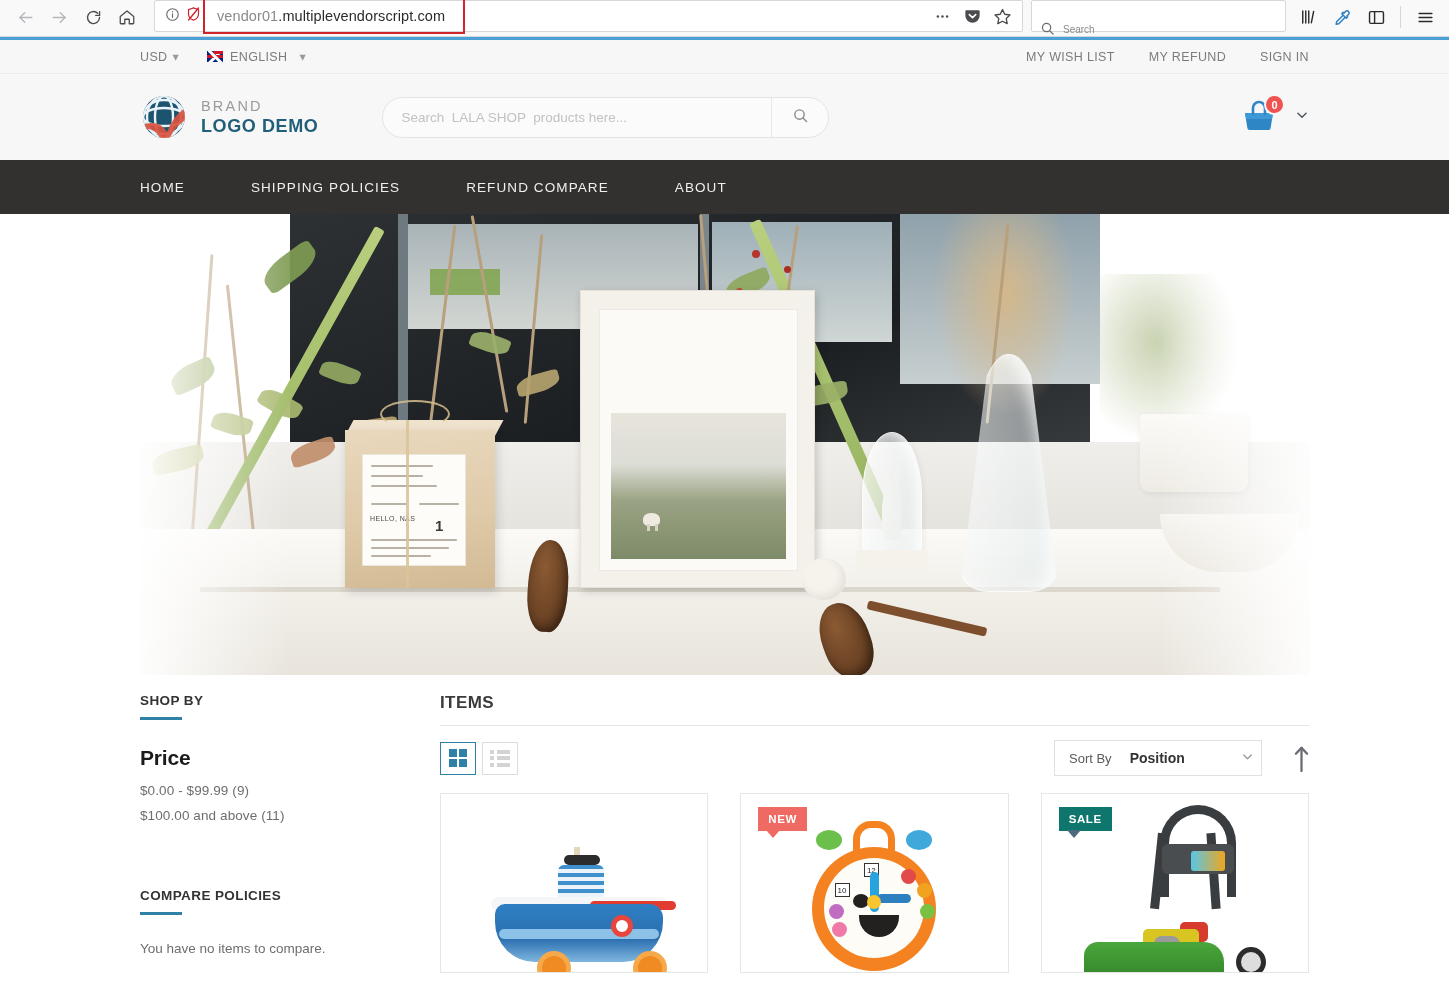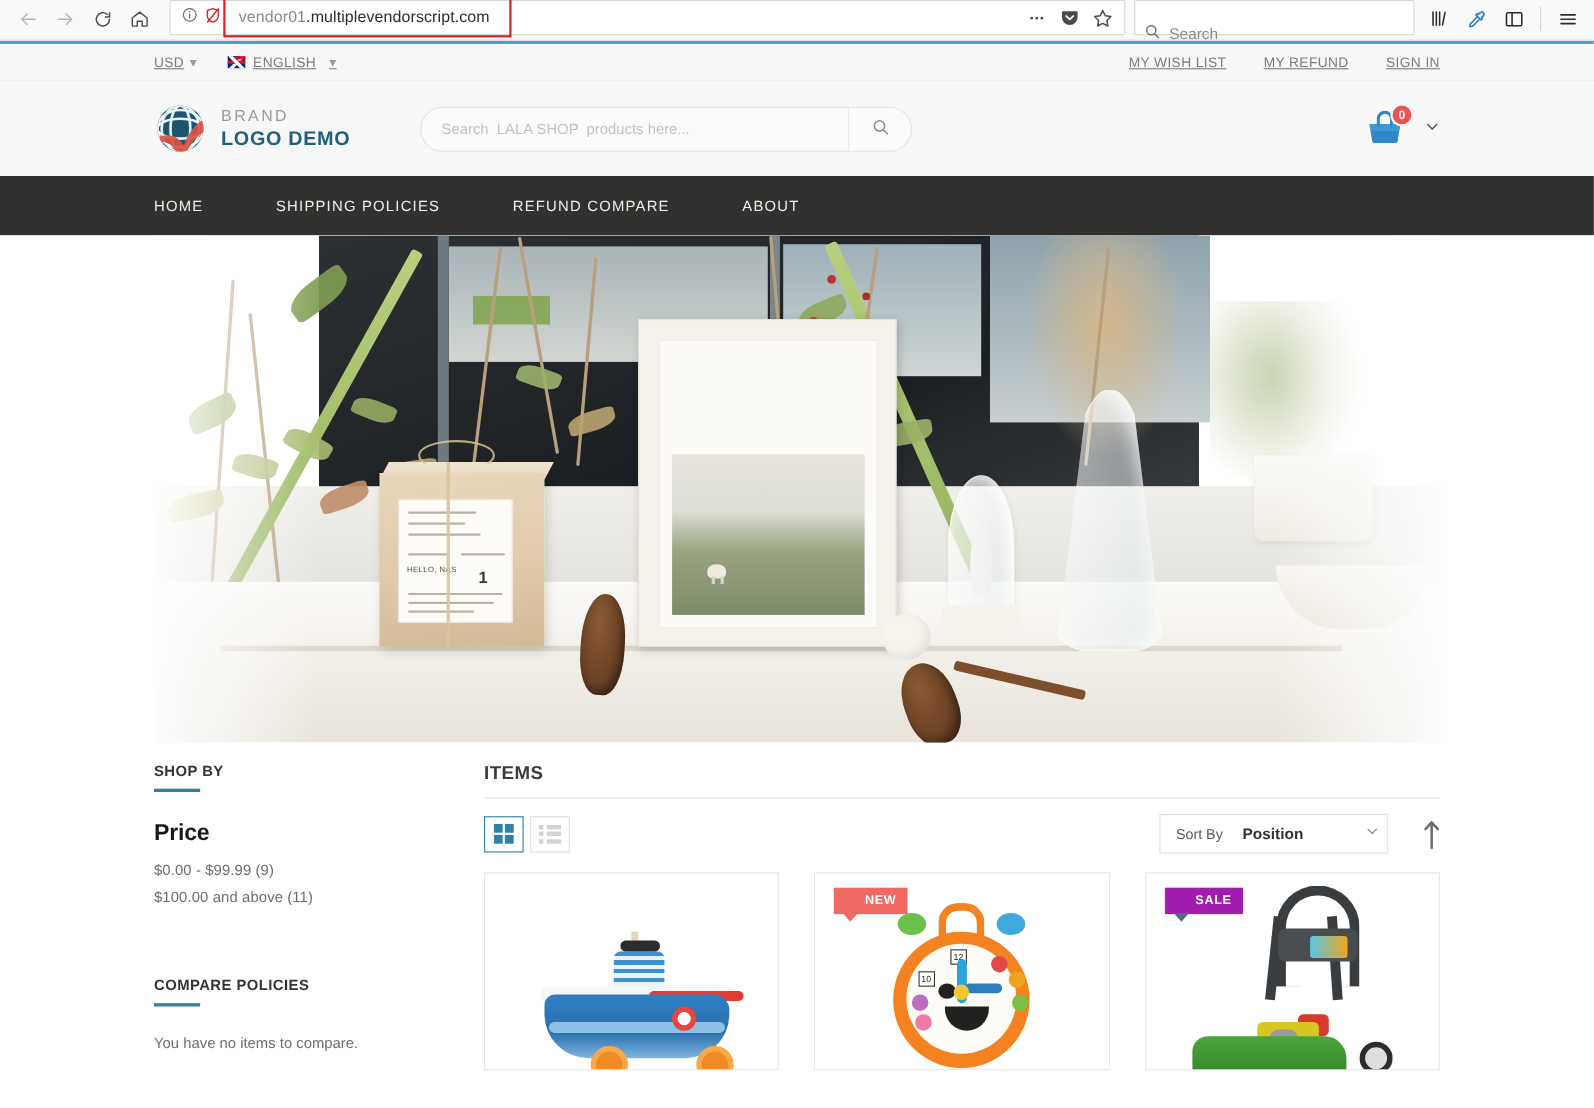--- a/index.html
+++ b/index.html
@@ -67,42 +67,42 @@
   #browser-search {
     flex: 0 0 255px;
     height: 32px;
     background: #ffffff;
     border: 1px solid #d7d7db;
     border-radius: 2px;
     display: flex; align-items: center;
     padding: 0 8px;
     gap: 8px;
   }
-  #browser-search span { font-size: 14px; color: #8a8a8e; margin-top: 27px; }
+  #browser-search span { font-size: 10px; color: #8a8a8e; margin-top: 27px; }
 
   #chrome-tools { display: flex; align-items: center; gap: 2px; margin-left: 6px; }
   #chrome-tools .ub-icon { width: 32px; height: 34px; }
   .vsep { width: 1px; height: 22px; background: #d7d7db; margin: 0 6px; }
 
   #progress-line { height: 3px; background: #4a9fd4; }
 
   
   #utility-bar {
     height: 34px;
     background: #f7f7f7;
     border-bottom: 1px solid #ededed;
     display: flex;
     align-items: center;
     padding: 0 140px;
     font-size: 12.5px;
     color: #777;
   }
   #utility-left { display: flex; align-items: center; gap: 28px; }
   #utility-right { margin-left: auto; display: flex; align-items: center; gap: 34px; }
-  .util-link { color: #7c7c7c; letter-spacing: .35px; white-space: nowrap; text-decoration: underline; }
+  .util-link { color: #7c7c7c; letter-spacing: .35px; white-space: nowrap; }
   .chev { display: inline-block; margin-left: 5px; color: #9a9a9a; }
   #lang-item { display: flex; align-items: center; gap: 7px; }
   .flag {
     width: 16px; height: 11px; display: inline-block; position: relative;
     background: #00247d; overflow: hidden; flex: 0 0 auto;
   }
   .flag::before, .flag::after {
     content: ""; position: absolute; left: 50%; top: -3px;
     width: 2.5px; height: 18px; background: #fff; transform-origin: center;
   }
@@ -382,32 +382,32 @@
     flex: 1 1 0;
     border: 1px solid #e6e6e6;
     height: 180px;
     position: relative;
     background: #fff;
     overflow: hidden;
   }
   .badge {
     position: absolute; left: 17px; top: 13px;
     color: #fff; font-size: 11.5px; font-weight: 700;
-    padding: 6px 10px 6px 28px;
+    padding: 6px 10px 6px 10px;
     letter-spacing: .6px;
     z-index: 3;
   }
   .badge::after {
     content: ""; position: absolute; left: 8px; bottom: -7px;
     border-left: 7px solid transparent;
     border-right: 7px solid transparent;
     border-top: 8px solid currentColor;
   }
   .badge.new { background: #ee6a63; color: #ee6a63; }
-  .badge.sale { background: #a21caf; color: #4c6b7d; }
+  .badge.sale { background: #0f766e; color: #4c6b7d; }
   .badge span { color: #fff; position: relative; z-index: 2; }
 
   .prod-img { position: absolute; left: 0; right: 0; bottom: 0; top: 0; }
   .pi { position: absolute; }
 
   
   #boat-hull { left: 52%; top: 62%; width: 168px; height: 58px; margin-left: -84px; background: linear-gradient(180deg,#2f7fc4 0%, #2a6fae 60%, #7fb6e0 100%); border-radius: 10px 14px 40px 40px; }
   #boat-wave { left: 52%; top: 76%; width: 160px; height: 10px; margin-left: -80px; background: #8cc1e8; border-radius: 5px; }
   #boat-rim { left: 52%; top: 58%; width: 176px; height: 14px; margin-left: -88px; background: #f4f6f8; border-radius: 7px; }
   #boat-red { left: 56%; top: 60%; width: 86px; height: 9px; background: #e23b32; border-radius: 5px; }

